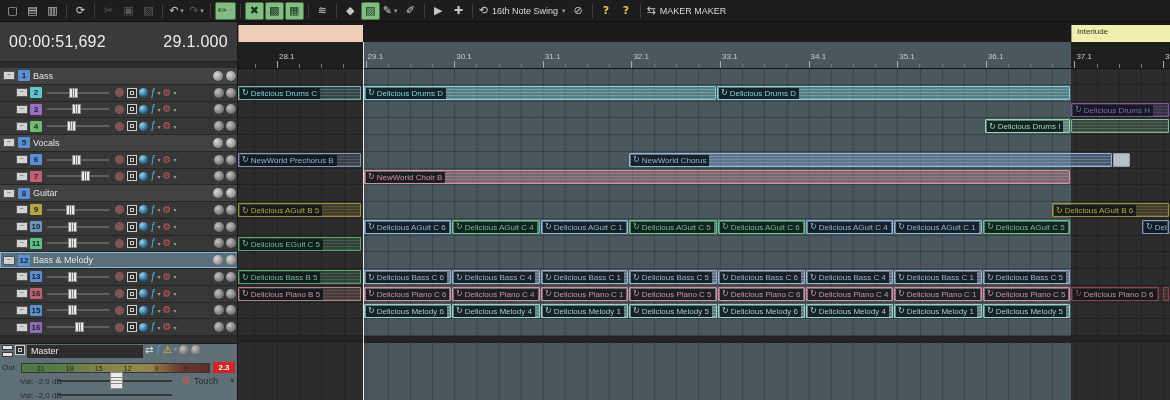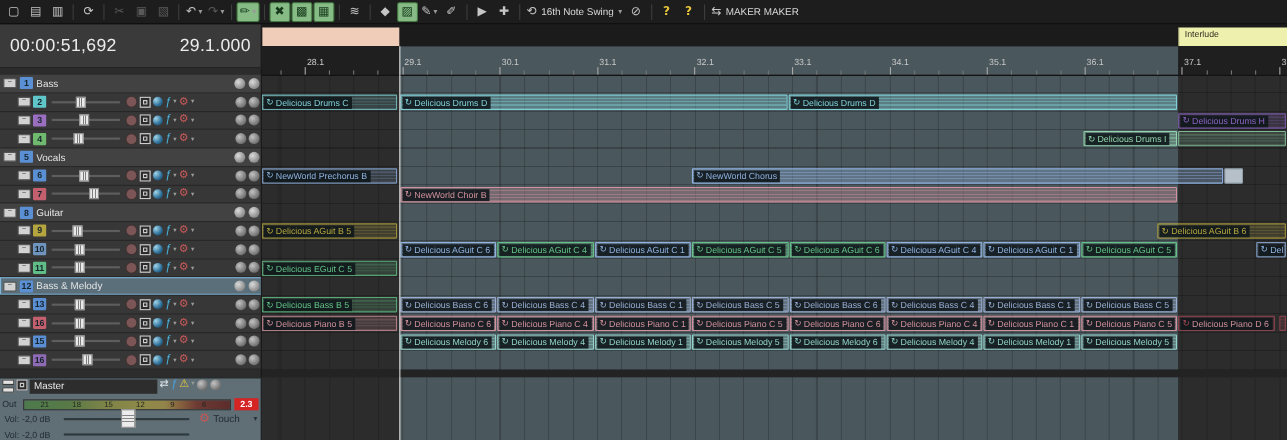--- a/index.html
+++ b/index.html
@@ -67,21 +67,21 @@
           padding:0 4px;width:116px;box-sizing:border-box;white-space:nowrap;overflow:hidden}
   .m-ic{font-size:10px;line-height:10px}
   .m-out{height:13px;display:flex;align-items:center;gap:3px;padding:0 2px;box-sizing:border-box}
   .m-lab{font-size:8px;width:16px;flex:none}
   .m-meter{flex:1;height:10px;position:relative;border:1px solid #333;box-sizing:border-box;
            background:linear-gradient(90deg,#4d7a4d 0%,#587a46 22%,#7f8448 40%,#8f8a48 58%,
                        #93854a 68%,#86613e 76%,#6d3a34 84%,#5d2d2b 100%)}
   .m-tick{position:absolute;top:0;font-size:7px;color:#20261c;transform:translateX(-50%);line-height:9px}
   .m-clip{width:22px;height:11px;background:#d42424;color:#fff;font-size:8px;font-weight:bold;
           display:flex;align-items:center;justify-content:center;flex:none}
-  .m-vol{height:14px;display:flex;align-items:center;padding:0 4px;position:relative;font-size:8px;box-sizing:border-box}
+  .m-vol{height:14px;display:flex;align-items:center;padding:0 20px;position:relative;font-size:8px;box-sizing:border-box}
   .m-vl{width:16px;flex:none}
   .m-vv{width:38px;flex:none}
   .m-vtrack{position:absolute;left:58px;width:114px;top:6px;height:2px;background:#2e3a3e}
   .m-vhandle{position:absolute;left:110px;top:-2px;width:13px;height:17px;background:#ececec;
              border:1px solid #8a8a8a;box-sizing:border-box;z-index:6;
              background-image:linear-gradient(0deg,transparent 4px,#868686 4px,#868686 5px,transparent 5px,
                               transparent 7px,#868686 7px,#868686 8px,transparent 8px,
                               transparent 10px,#868686 10px,#868686 11px,transparent 11px)}
   .m-touch{position:absolute;left:181px;display:flex;align-items:center;gap:3px}
   .m-touch .gear{font-size:11px}

